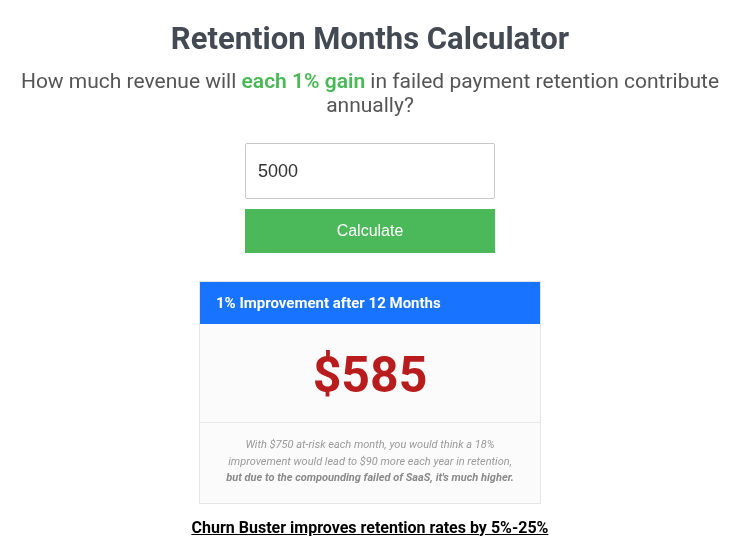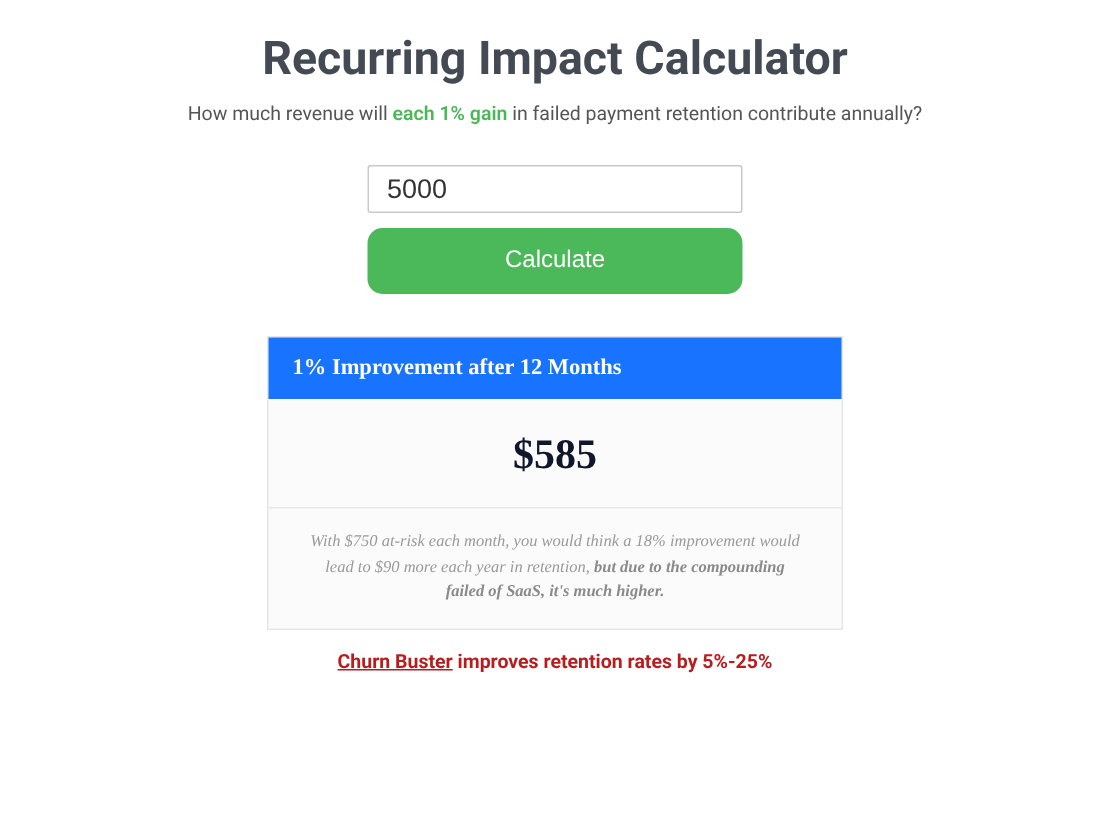--- a/index.html
+++ b/index.html
@@ -15,21 +15,21 @@
     text-align: center;
     padding: 20px 20px 0 20px;
   }
   .title {
     font-size: 31px;
     font-weight: 700;
     color: #444a54;
     margin-bottom: 12px;
   }
   .subtitle {
-    font-size: 13px;
+    font-size: 21px;
     color: #555;
     margin-bottom: 26px;
     font-weight: 400;
   }
   .highlight-green {
     color: #48b955;
     font-weight: 600;
   }
   .label {
     font-size: 18px;
@@ -39,88 +39,88 @@
   }
   .input-wrap {
     display: flex;
     flex-direction: column;
     align-items: center;
     gap: 10px;
     margin-bottom: 28px;
   }
   .mrr-input {
     width: 250px;
-    height: 32px;
+    height: 56px;
     padding: 8px 12px;
     font-size: 18px;
     border: 1px solid #c9c9c9;
     border-radius: 2px;
     color: #333;
     background: #fff;
   }
   .calc-btn {
     width: 250px;
     height: 44px;
     background: #4bb85a;
     color: #fff;
     border: none;
     font-size: 16px;
     font-weight: 500;
     cursor: pointer;
-    border-radius: 10px;
+    border-radius: 0;
   }
   .result-card {
-    width: 384px;
+    width: 342px;
     margin: 0 auto;
     border: 1px solid #e6e6e6;
     background: #fbfbfb;
-    font-family: Liberation Serif, serif;
   }
   .result-header {
     background: #1873ff;
     color: #fff;
     font-size: 15px;
     font-weight: 700;
     text-align: left;
     padding: 12px 16px;
   }
   .result-amount {
-    font-size: 28px;
+    font-size: 50px;
     font-weight: 700;
-    color: #0f172a;
+    color: #b91c1c;
     padding: 22px 0 18px 0;
   }
   .result-note {
     border-top: 1px solid #e8e8e8;
     padding: 14px 24px 16px 24px;
     font-size: 11px;
     font-style: italic;
     color: #9a9a9a;
     line-height: 1.5;
   }
   .result-note .bold {
     font-weight: 700;
     color: #8a8a8a;
   }
   .footer-link {
     margin-top: 14px;
-    font-size: 13px;
+    font-size: 16px;
     font-weight: 700;
-    color: #b91c1c;
+    color: #000000;
+    text-decoration: underline;
   }
   .footer-link .underline {
     text-decoration: underline;
     cursor: pointer;
   }
 </style>
 </head>
 <body>
 
 <div class="container">
-  <h1 class="title">Recurring Impact Calculator</h1>
+  <h1 class="title">Retention Months Calculator</h1>
 
   <p class="subtitle">
     <span>How much revenue will </span><span class="highlight-green">each 1% gain</span><span> in failed payment retention contribute annually?</span>
   </p>
 
 
   <div class="input-wrap">
     <input type="text" class="mrr-input" value="5000" style="">
     <button class="calc-btn">Calculate</button>
   </div>

